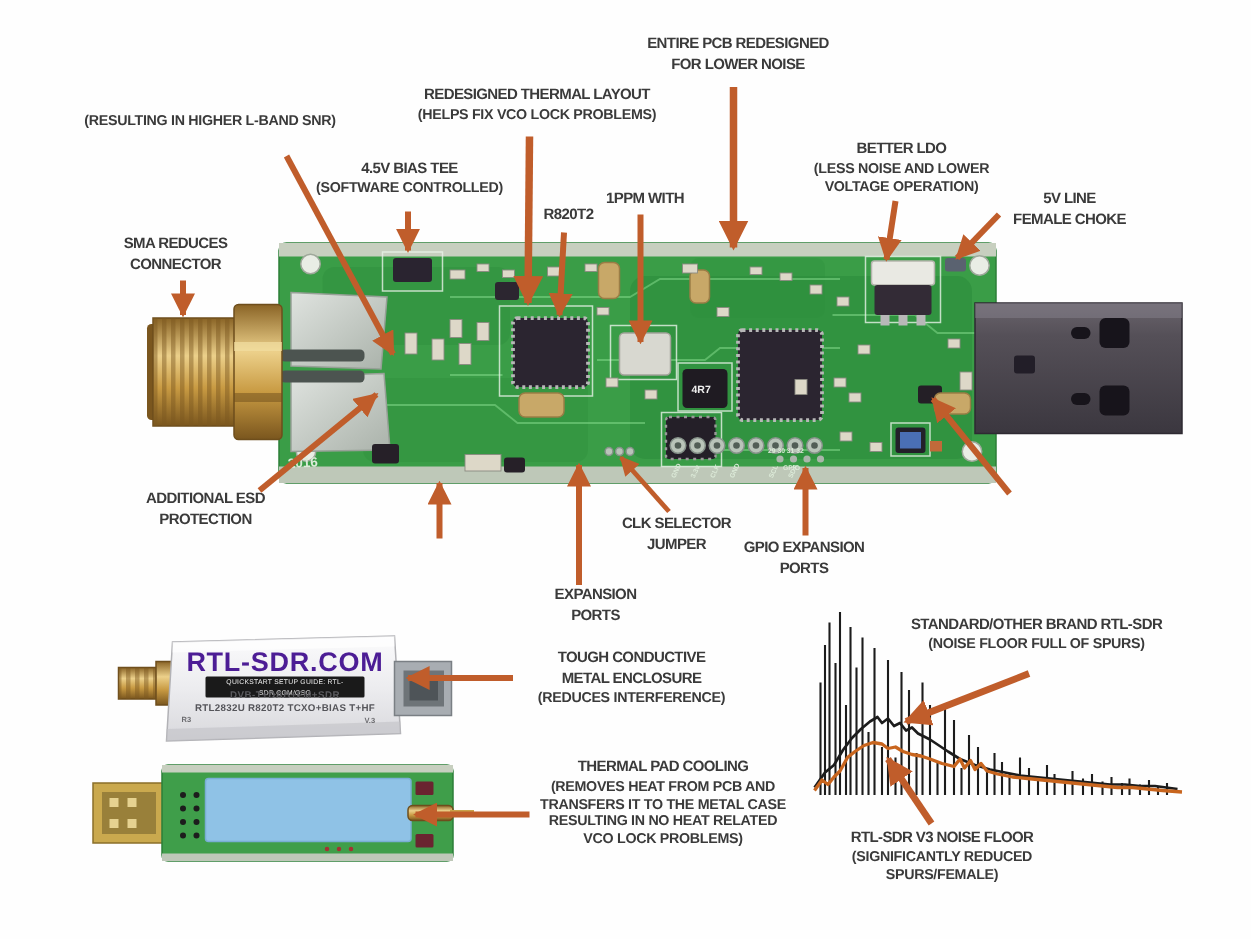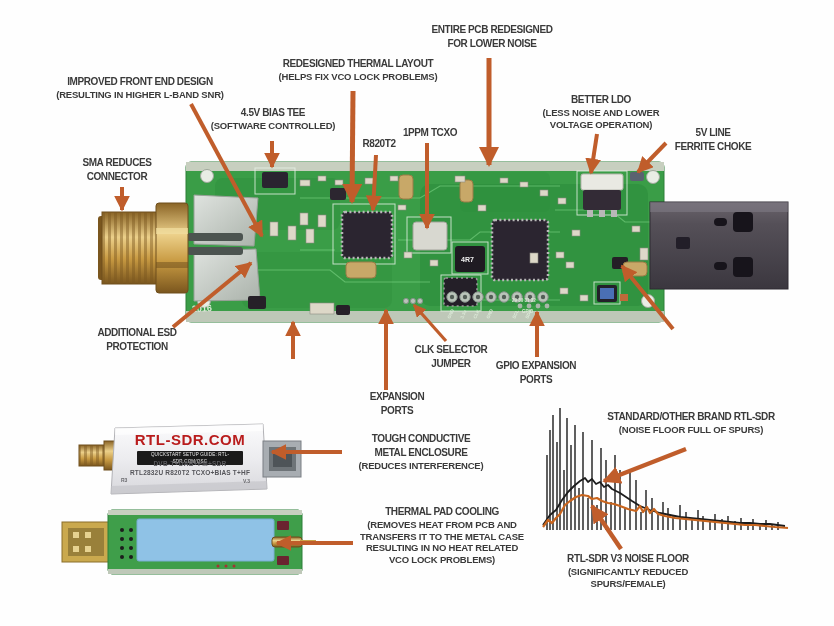--- a/index.html
+++ b/index.html
@@ -3,21 +3,21 @@
 <meta charset="utf-8">
 <style>
   html,body{margin:0;padding:0;background:#ffffff;}
   .canvas{position:relative;width:834px;height:626px;background:#fefefe;overflow:hidden;
           font-family:"Liberation Sans",sans-serif;}
   .canvas svg{position:absolute;left:0;top:0;}
   .ann{position:absolute;text-align:center;color:#3a3a3a;font-weight:bold;z-index:5;}
   .ann .t{font-size:10px;line-height:14px;letter-spacing:-0.4px;}
   .ann .s{font-size:9.5px;line-height:11.5px;letter-spacing:-0.2px;}
   .case-text{position:absolute;text-align:center;z-index:4;font-weight:bold;}
-  .brand{font-size:15px;color:#b91c1c;letter-spacing:0.5px;}
+  .brand{font-size:18px;color:#4c1d95;letter-spacing:0.5px;}
   .guide{background:#1a1a1a;color:#eeeeee;font-size:4.5px;line-height:7px;letter-spacing:0.2px;
          border-radius:1px;font-weight:normal;}
   .feat{font-size:6.5px;color:#5a5a5e;letter-spacing:0.3px;}
   .model{font-size:6.5px;color:#55555a;letter-spacing:0.2px;}
   .rev{position:absolute;font-size:5px;color:#6a6a6e;z-index:4;font-weight:bold;}
 </style>
 </head>
 <body>
 
 <div class="canvas">
@@ -347,49 +347,48 @@
     <line x1="537" y1="357" x2="537" y2="312" marker-end="url(#ah)"></line>
     <line x1="673" y1="329" x2="622" y2="266" marker-end="url(#ah)"></line>
     <line x1="342" y1="452" x2="272" y2="452" marker-end="url(#ah)"></line>
     <line x1="353" y1="543" x2="277" y2="543" marker-end="url(#ah)"></line>
     <line x1="686" y1="449" x2="604" y2="481" stroke-width="4.5" marker-end="url(#ah)"></line>
     <line x1="621" y1="549" x2="592" y2="506" stroke-width="4.5" marker-end="url(#ah)"></line>
   </g>
 </svg>
 
 <div class="ann" style="left:30px;top:75px;width:220px">
-  <div class="t">IMPROVED FRONT END DESIGN</div>
   <div class="s">(RESULTING IN HIGHER L-BAND SNR)</div>
 </div>
 <div class="ann" style="left:258px;top:57px;width:200px">
   <div class="t">REDESIGNED THERMAL LAYOUT</div>
   <div class="s">(HELPS FIX VCO LOCK PROBLEMS)</div>
 </div>
 <div class="ann" style="left:412px;top:23px;width:160px">
   <div class="t">ENTIRE PCB REDESIGNED</div>
   <div class="t">FOR LOWER NOISE</div>
 </div>
 <div class="ann" style="left:193px;top:106px;width:160px">
   <div class="t">4.5V BIAS TEE</div>
   <div class="s">(SOFTWARE CONTROLLED)</div>
 </div>
 <div class="ann" style="left:345px;top:137px;width:68px">
   <div class="t">R820T2</div>
 </div>
 <div class="ann" style="left:388px;top:126px;width:84px">
-  <div class="t">1PPM TCXO</div>
+  <div class="t">1PPM WITH</div>
 </div>
 <div class="ann" style="left:520px;top:93px;width:162px">
   <div class="t">BETTER LDO</div>
   <div class="s">(LESS NOISE AND LOWER</div>
   <div class="s">VOLTAGE OPERATION)</div>
 </div>
 <div class="ann" style="left:633px;top:126px;width:160px">
   <div class="t">5V LINE</div>
-  <div class="t">FERRITE CHOKE</div>
+  <div class="t">FEMALE CHOKE</div>
 </div>
 <div class="ann" style="left:47px;top:156px;width:140px">
   <div class="t">SMA REDUCES</div>
   <div class="t">CONNECTOR</div>
 </div>
 <div class="ann" style="left:57px;top:326px;width:160px">
   <div class="t">ADDITIONAL ESD</div>
   <div class="t">PROTECTION</div>
 </div>
 <div class="ann" style="left:381px;top:343px;width:140px">

